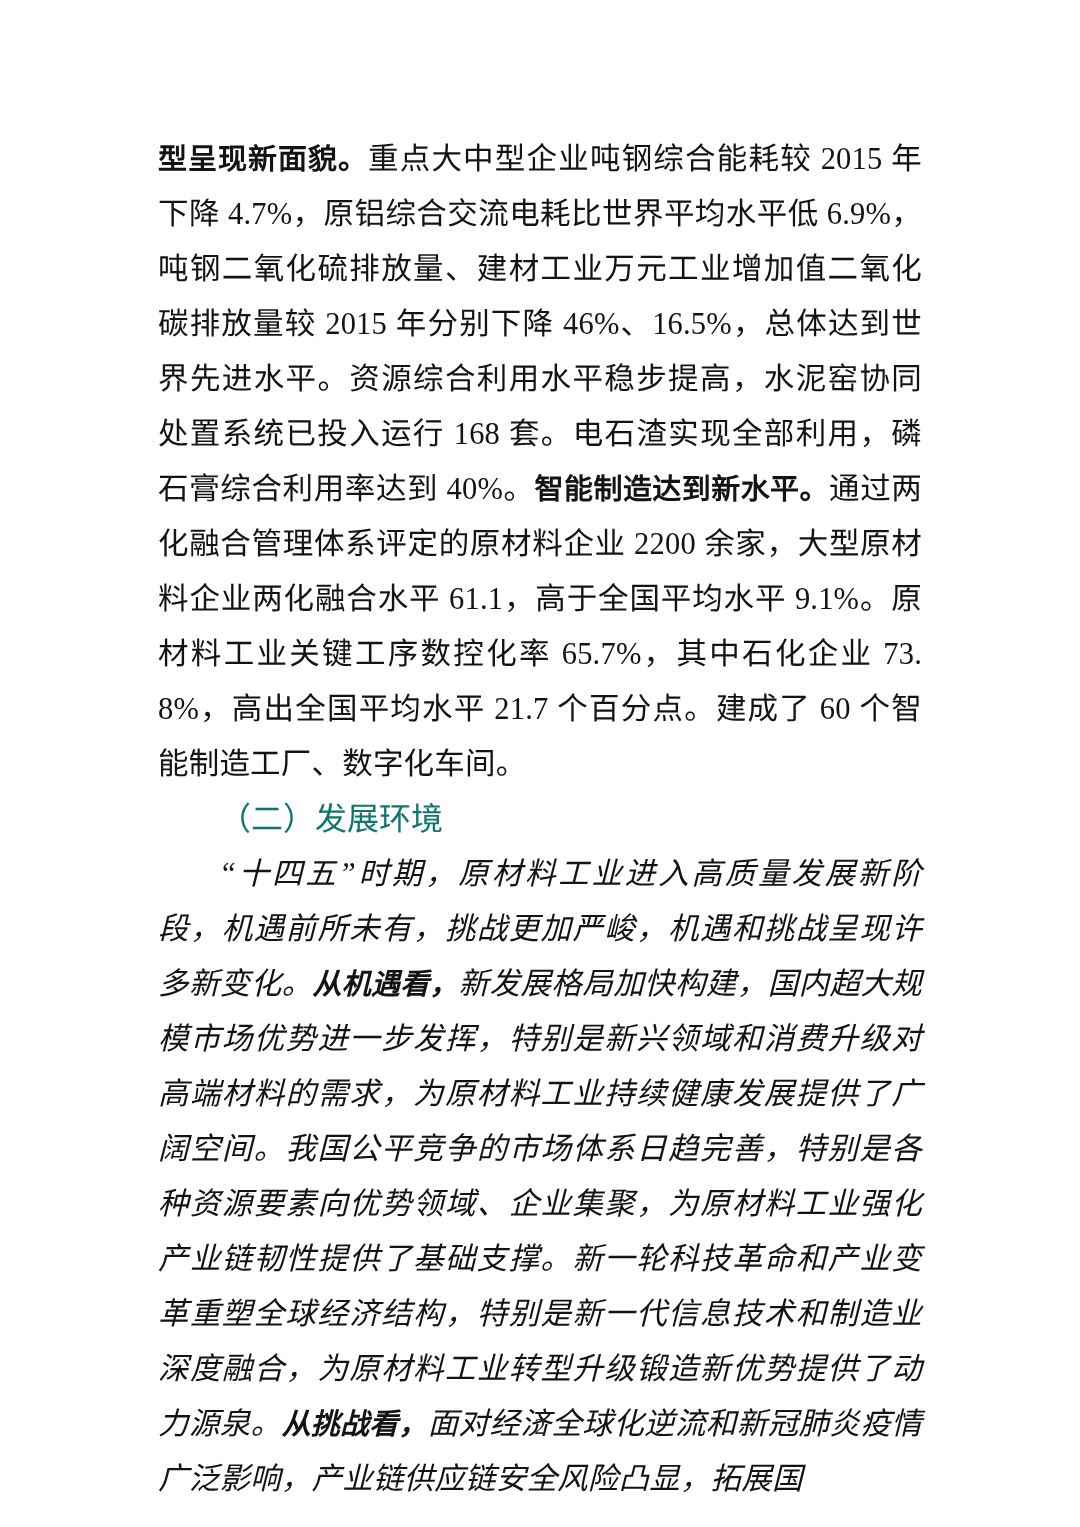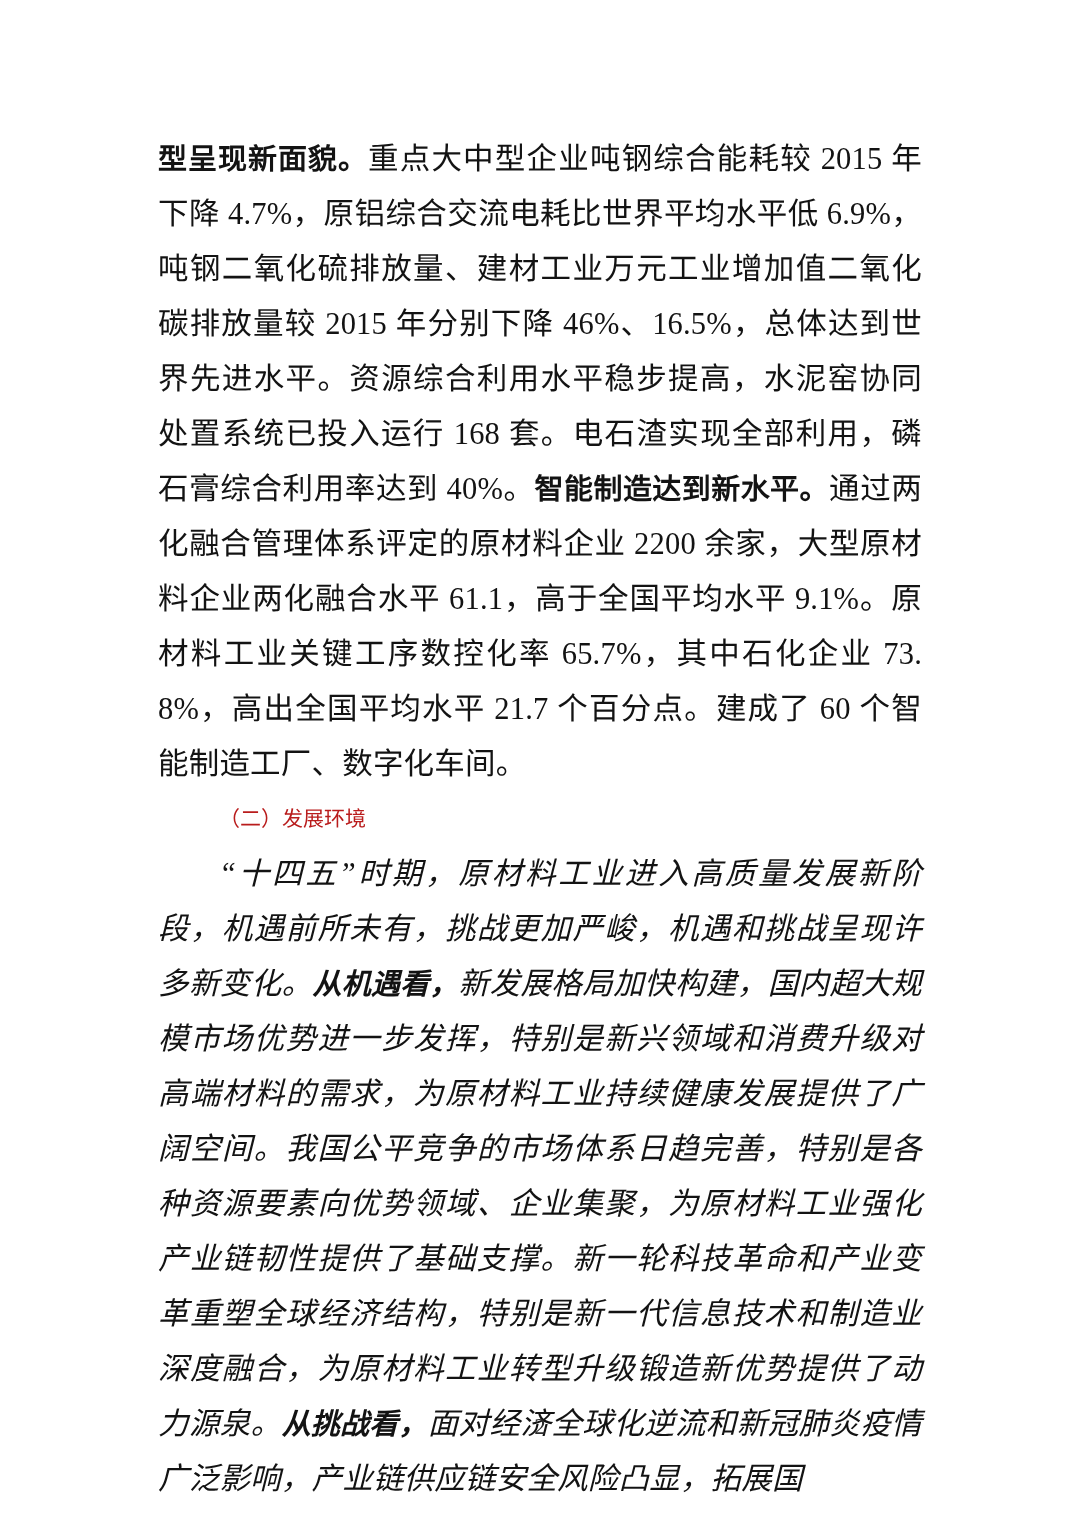--- a/index.html
+++ b/index.html
@@ -42,24 +42,24 @@
   }
   .para.cont {
     text-indent: 0;
   }
   .para.indent2 {
     text-indent: 61px;
     font-style: italic;
   }
   .heading {
     margin: 0;
-    font-size: 21px;
+    font-size: 32px;
     line-height: 55px;
     text-indent: 61px;
-    color: #b91c1c;
+    color: #0f766e;
     font-weight: 400;
   }
   .b {
     font-weight: bold;
     font-family: "DejaVu Sans", "Liberation Sans", sans-serif;
     font-size: 29px;
     letter-spacing: 0;
   }
   .pageno {
     position: absolute;

